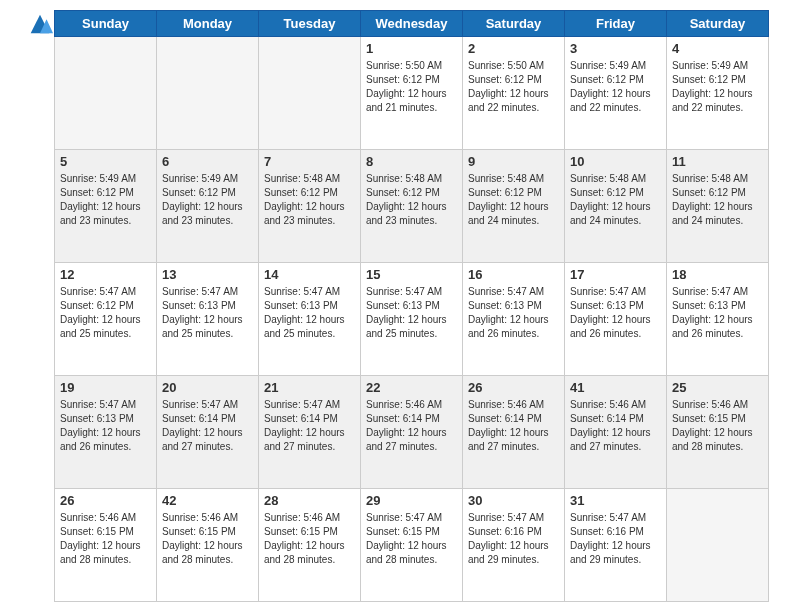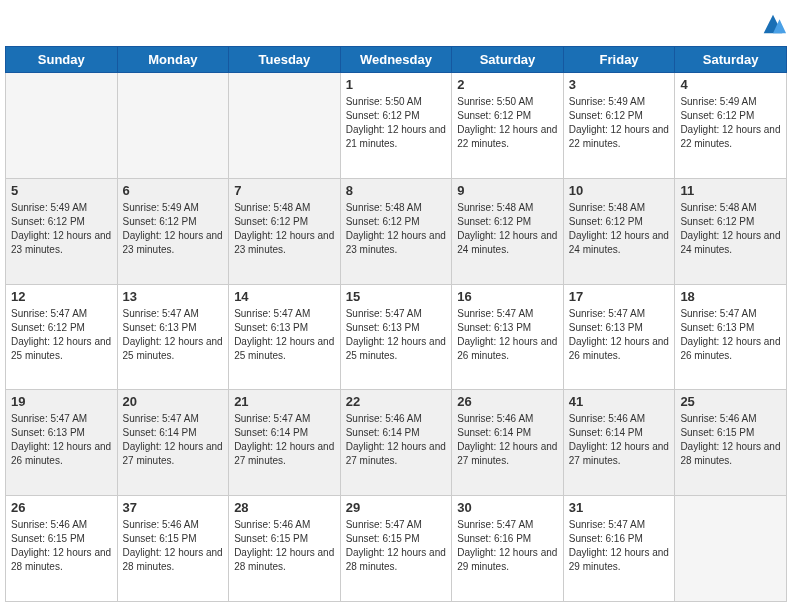--- a/index.html
+++ b/index.html
@@ -6,24 +6,23 @@
     body {
       font-family: Arial, sans-serif;
       background: #fff;
       width: 792px;
       height: 612px;
       overflow: hidden;
     }
     .page {
       width: 792px;
       height: 612px;
-      padding: 10px 5px;
+      padding: 10px 23px;
       display: flex;
-      flex-direction: column;
-      align-items: flex-end;
+      flex-direction: row;
     }
     .header {
       display: flex;
       justify-content: space-between;
       align-items: flex-start;
       margin-bottom: 8px;
     }
     .logo {
       display: flex;
       align-items: center;
@@ -293,21 +292,21 @@
           </td>
         </tr>
         <tr>
           <td>
             <span class="day-num">26</span>
             <div class="day-info" style="white-space: pre-line;">Sunrise: 5:46 AM
 Sunset: 6:15 PM
 Daylight: 12 hours and 28 minutes.</div>
           </td>
           <td>
-            <span class="day-num">37</span>
+            <span class="day-num">42</span>
             <div class="day-info" style="white-space: pre-line;">Sunrise: 5:46 AM
 Sunset: 6:15 PM
 Daylight: 12 hours and 28 minutes.</div>
           </td>
           <td>
             <span class="day-num">28</span>
             <div class="day-info" style="white-space: pre-line;">Sunrise: 5:46 AM
 Sunset: 6:15 PM
 Daylight: 12 hours and 28 minutes.</div>
           </td>

